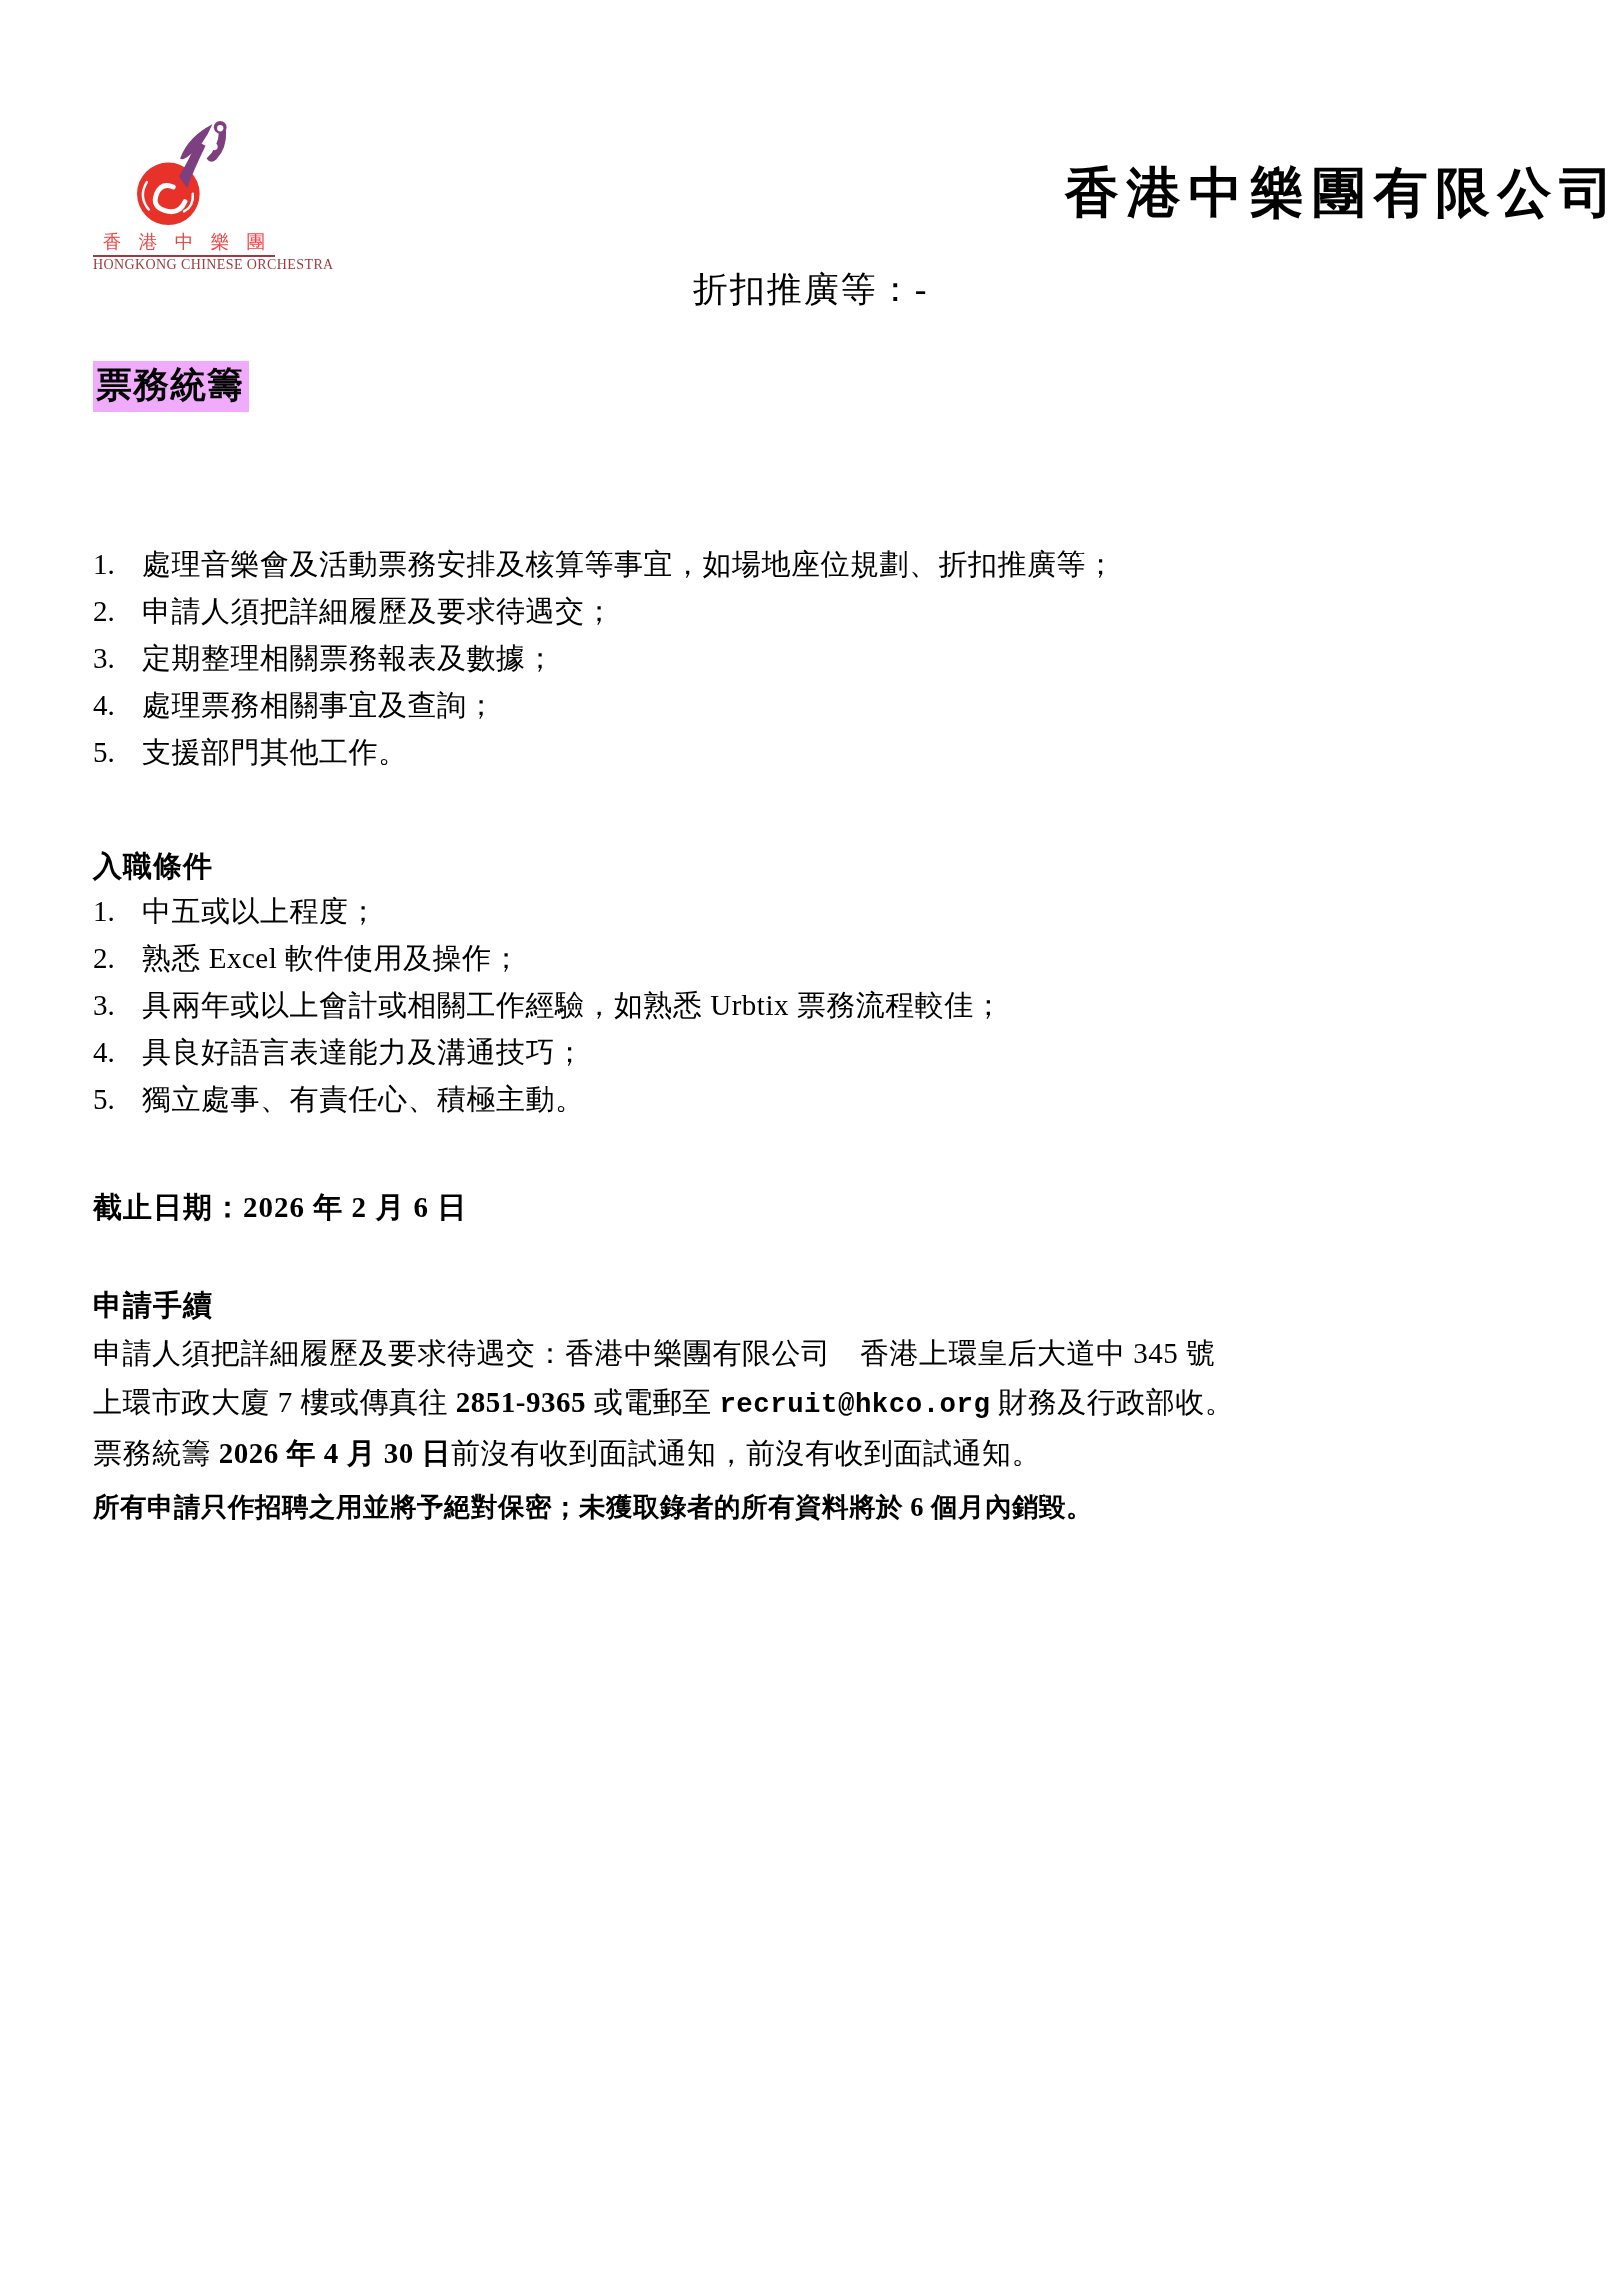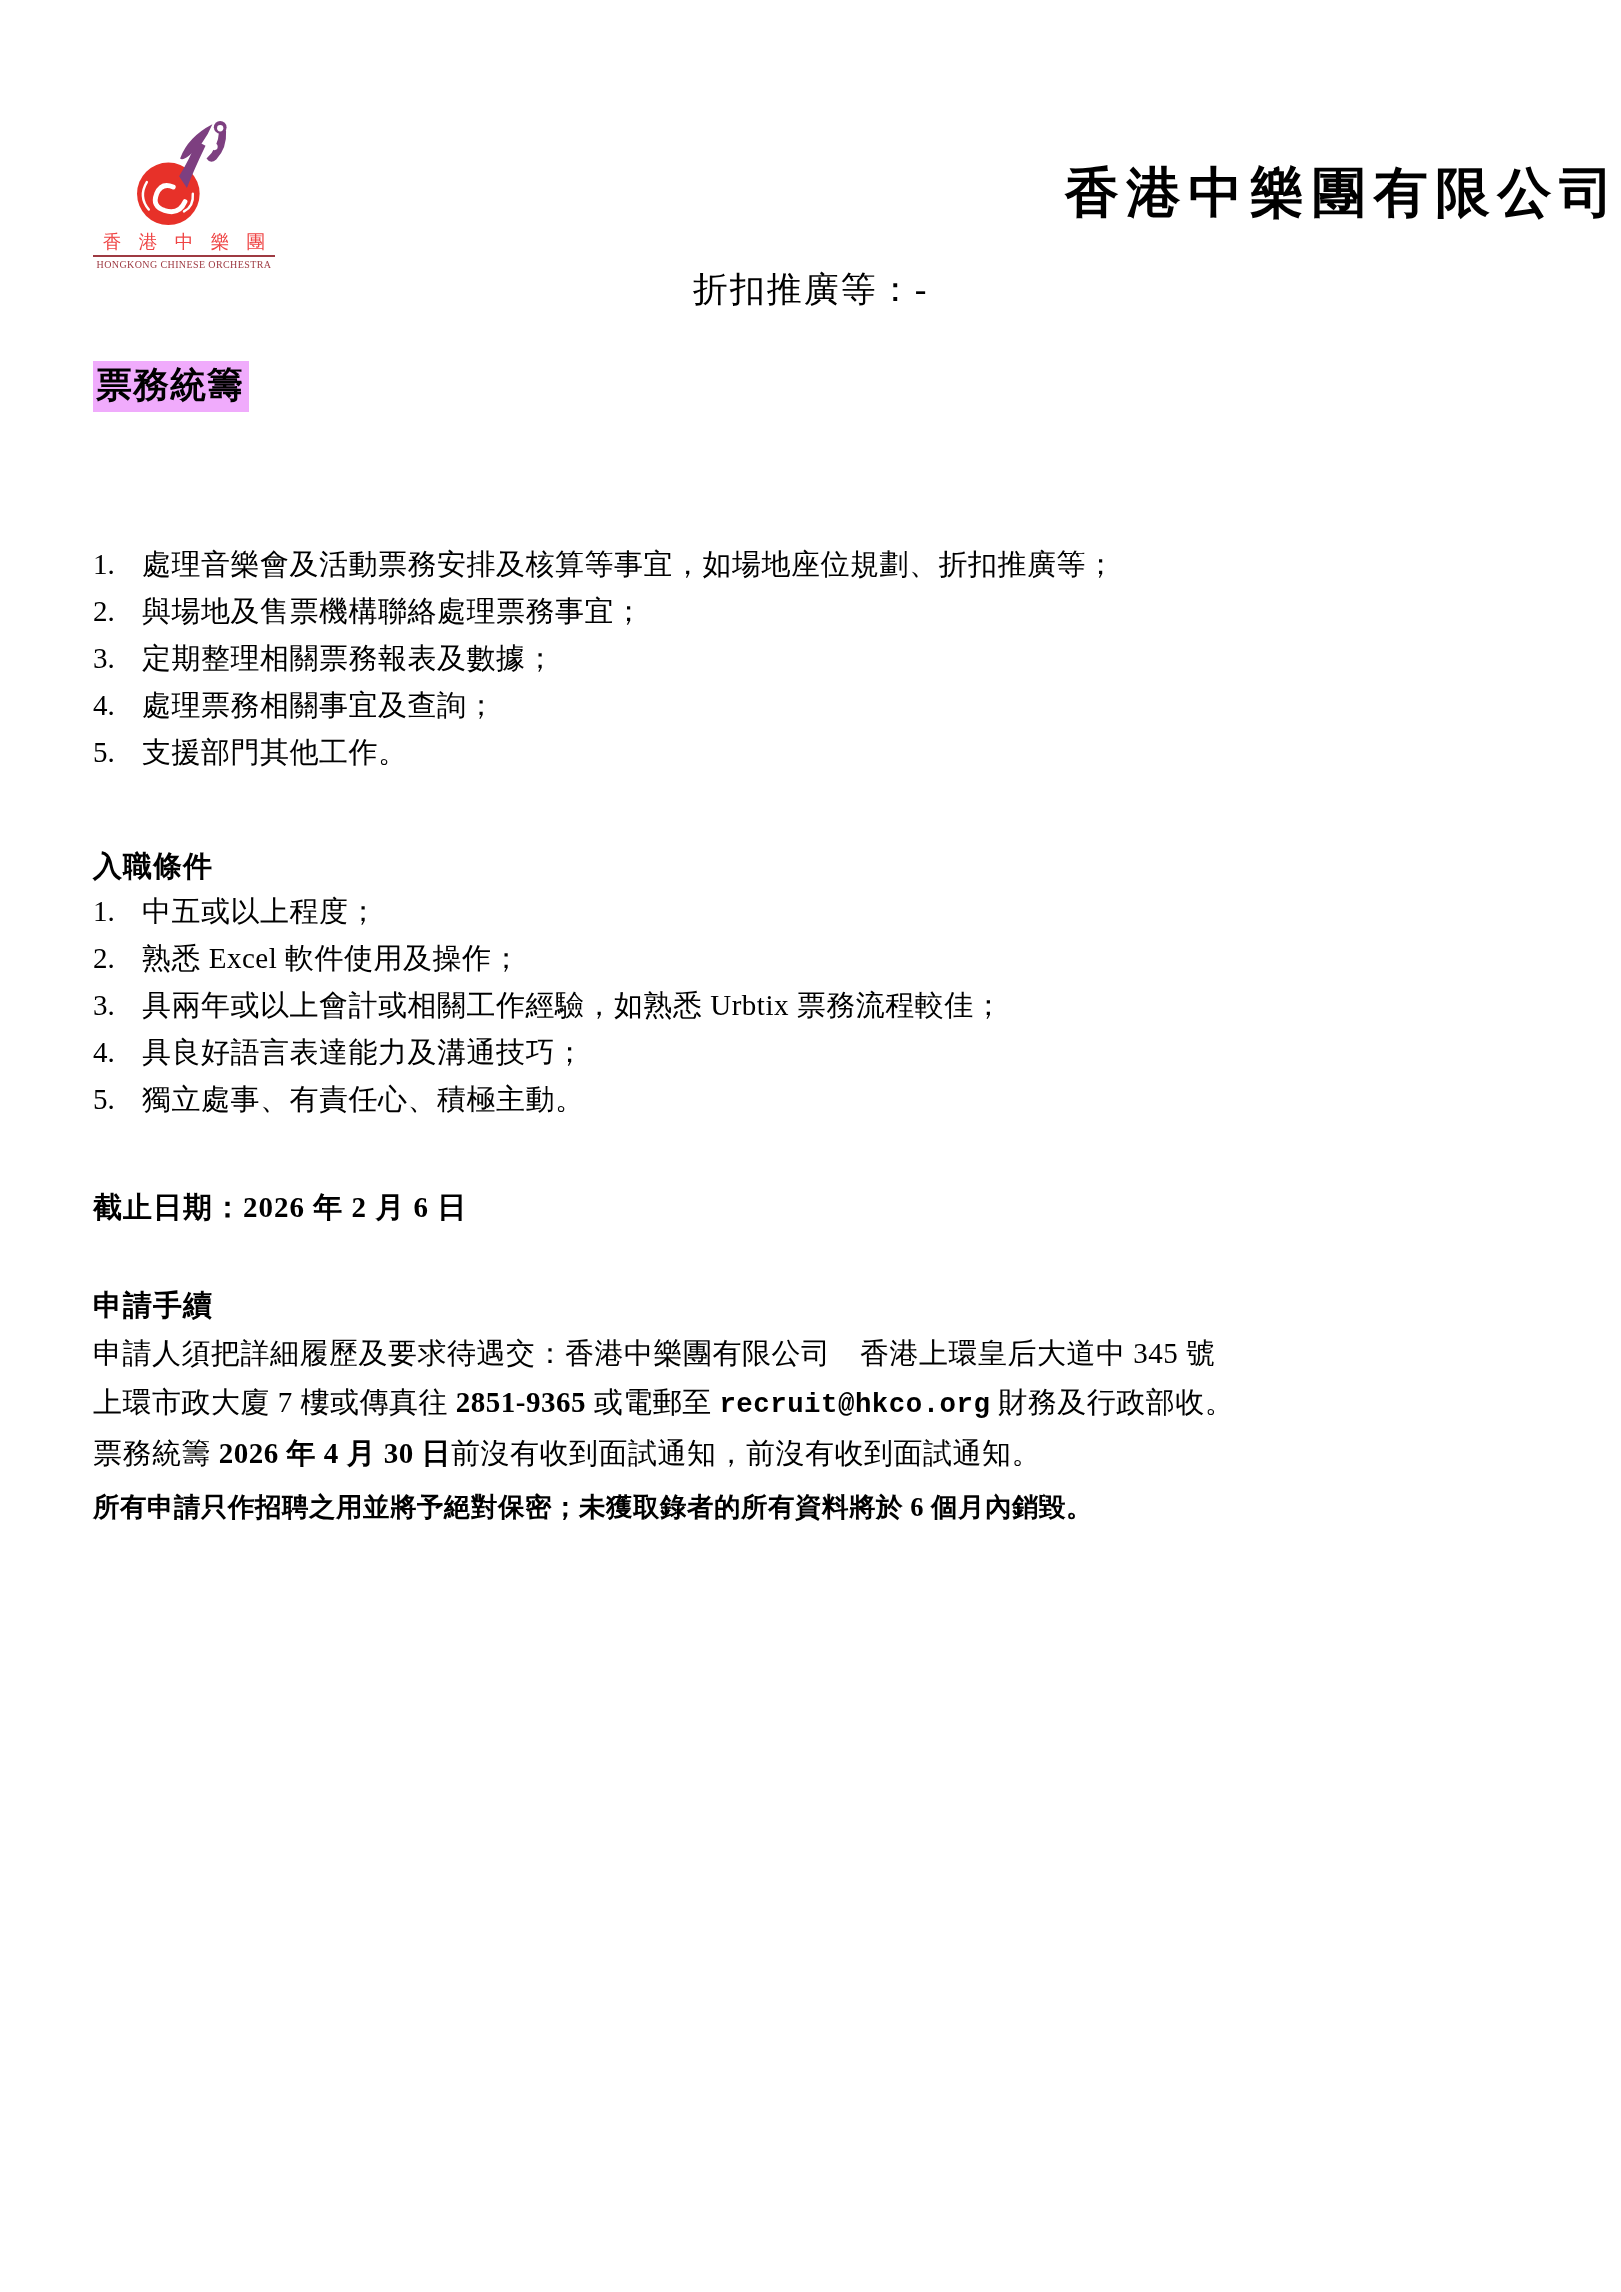--- a/index.html
+++ b/index.html
@@ -10,21 +10,21 @@
     background:#ffffff;
     font-family:"Liberation Serif","DejaVu Serif",serif;
     color:#000;
     overflow:hidden;
   }
   
   .logo{position:absolute;left:93px;top:94px;width:182px;text-align:center;}
   .logo svg{display:block;width:182px;height:137px;}
   .logo-cn{font-size:18.6px;line-height:21.6px;color:#ef4444;word-spacing:12.7px;white-space:nowrap;}
   .logo-divider{border:none;border-top:2px solid #9e3a42;margin:2.9px 0 2px 0;}
-  .logo-en{font-size:10px;line-height:11.8px;color:#9e3a42;letter-spacing:0.4px;white-space:nowrap;}
+  .logo-en{font-size:14px;line-height:11.8px;color:#9e3a42;letter-spacing:0.4px;white-space:nowrap;}
   
   .title{position:absolute;top:165px;left:0;width:100%;text-align:right;
          font-size:54px;line-height:1.05;font-weight:bold;letter-spacing:7.8px;}
   .subtitle{position:absolute;top:271px;left:0;width:100%;text-align:center;
             font-size:35px;line-height:1.1;letter-spacing:2px;}
   .job-title{position:absolute;top:361px;left:93px;display:inline-block;
              font-size:36px;line-height:1.2;font-weight:600;
              background:#f0abfc;padding:2.9px 4.9px 4.9px 2.9px;letter-spacing:1px;}
   
   .content{position:absolute;left:93px;top:541px;width:1269px;font-size:29px;}
@@ -75,21 +75,21 @@
 
   <div class="content">
 
     <div class="list">
         <div class="list-row">
           <span class="num">1.</span>
           <span class="txt">處理音樂會及活動票務安排及核算等事宜，如場地座位規劃、折扣推廣等；</span>
         </div>
         <div class="list-row">
           <span class="num">2.</span>
-          <span class="txt">與場地及售票機構聯絡處理票務事宜；</span>
+          <span class="txt">申請人須把詳細履歷及要求待遇交；</span>
         </div>
         <div class="list-row">
           <span class="num">3.</span>
           <span class="txt">定期整理相關票務報表及數據；</span>
         </div>
         <div class="list-row">
           <span class="num">4.</span>
           <span class="txt">處理票務相關事宜及查詢；</span>
         </div>
         <div class="list-row">

